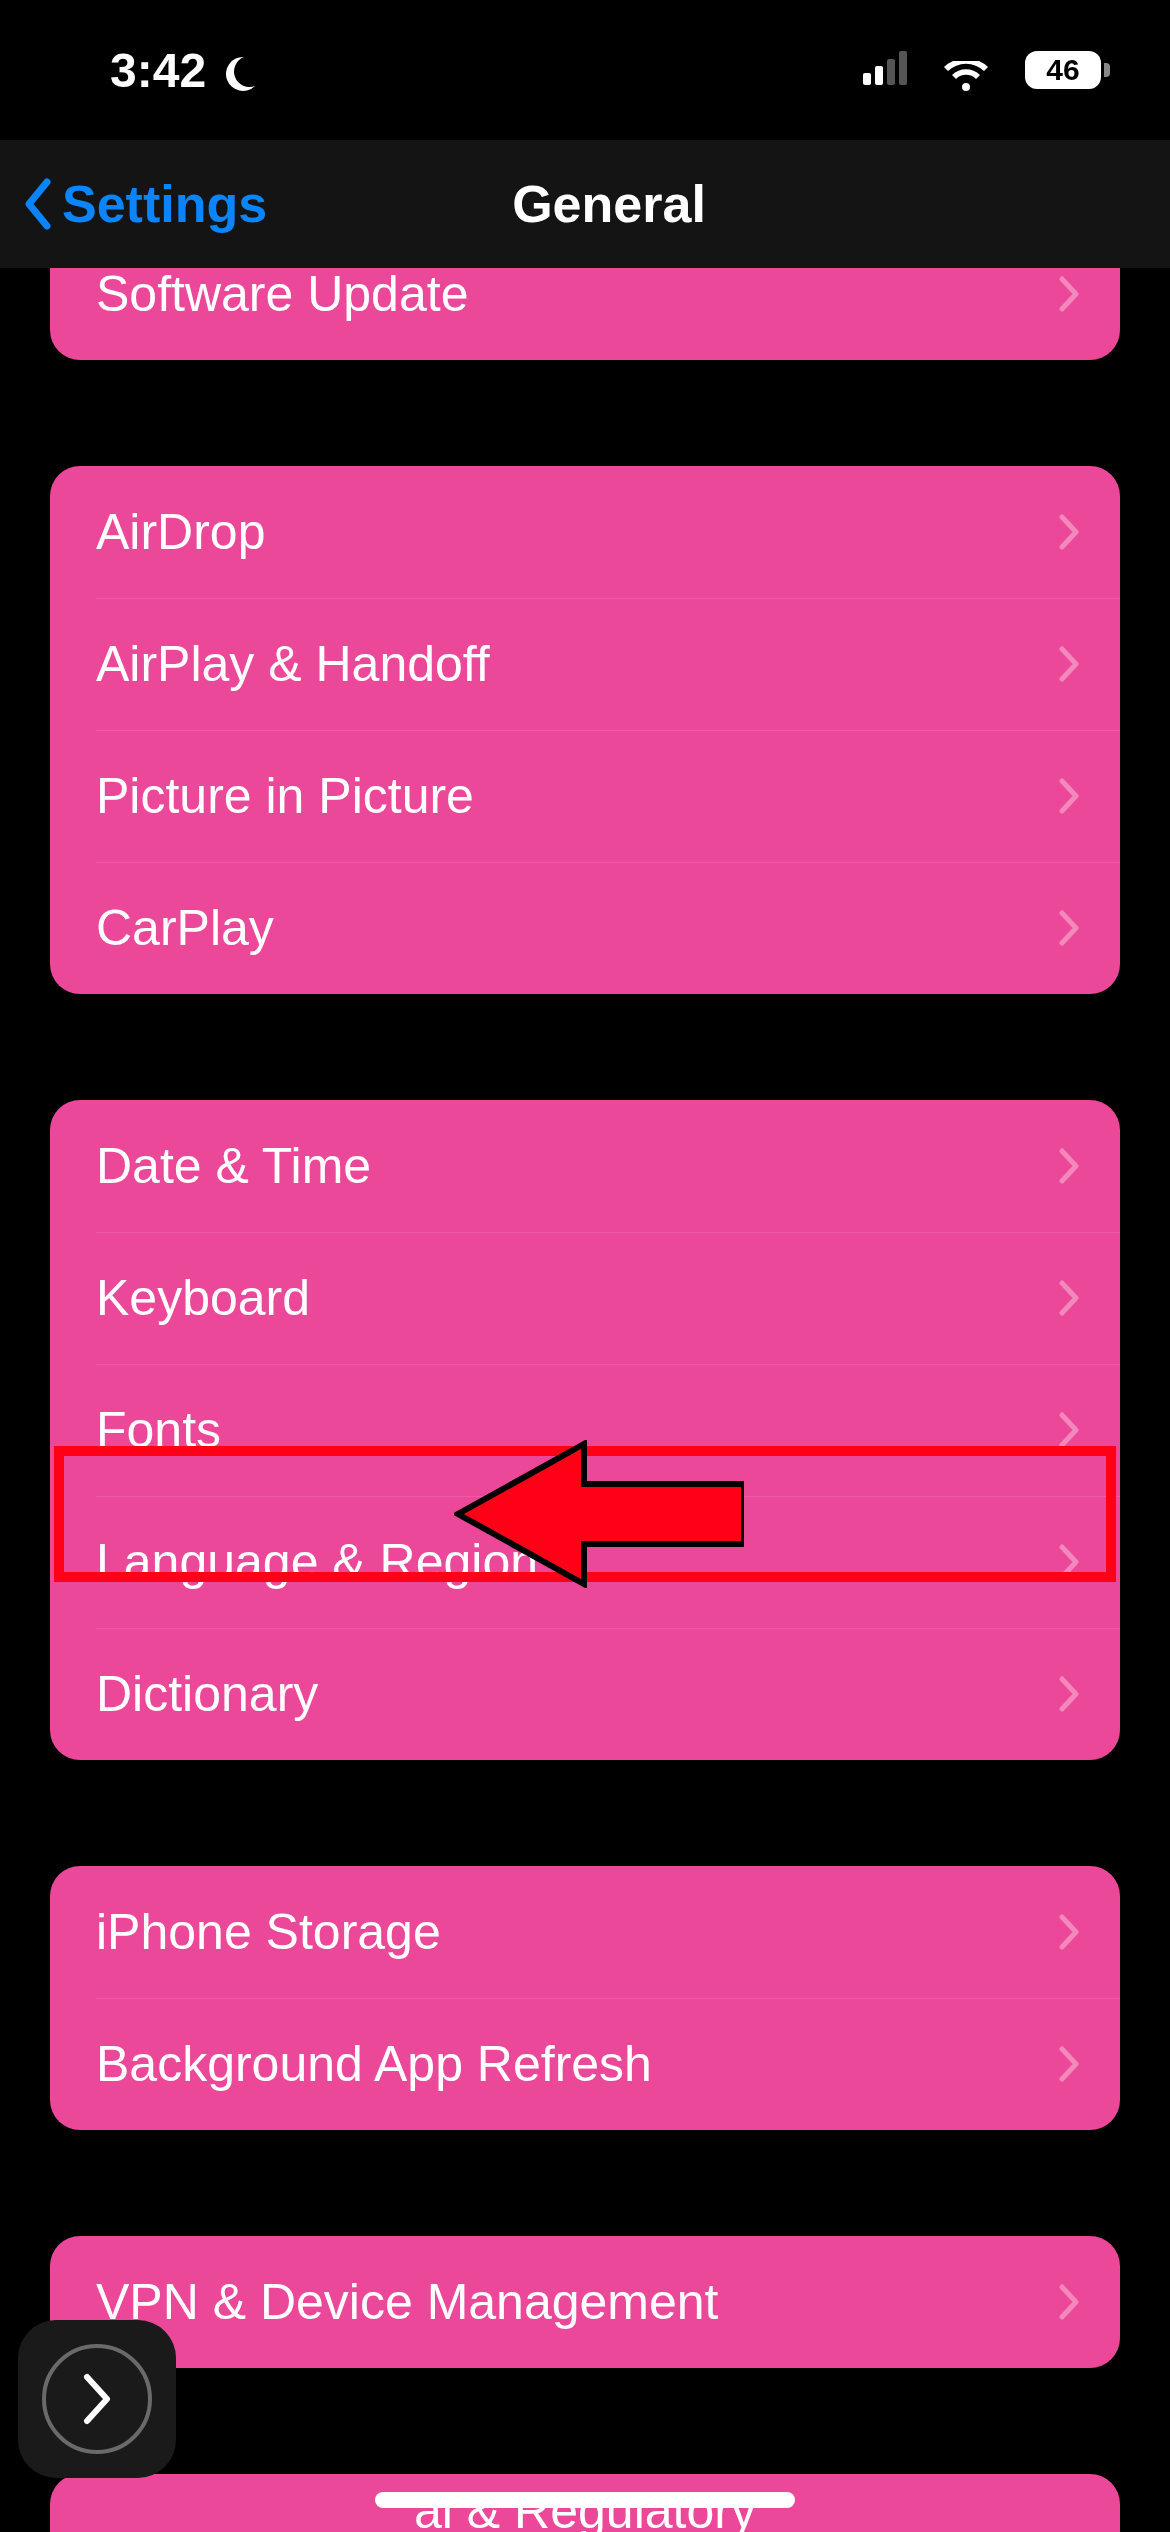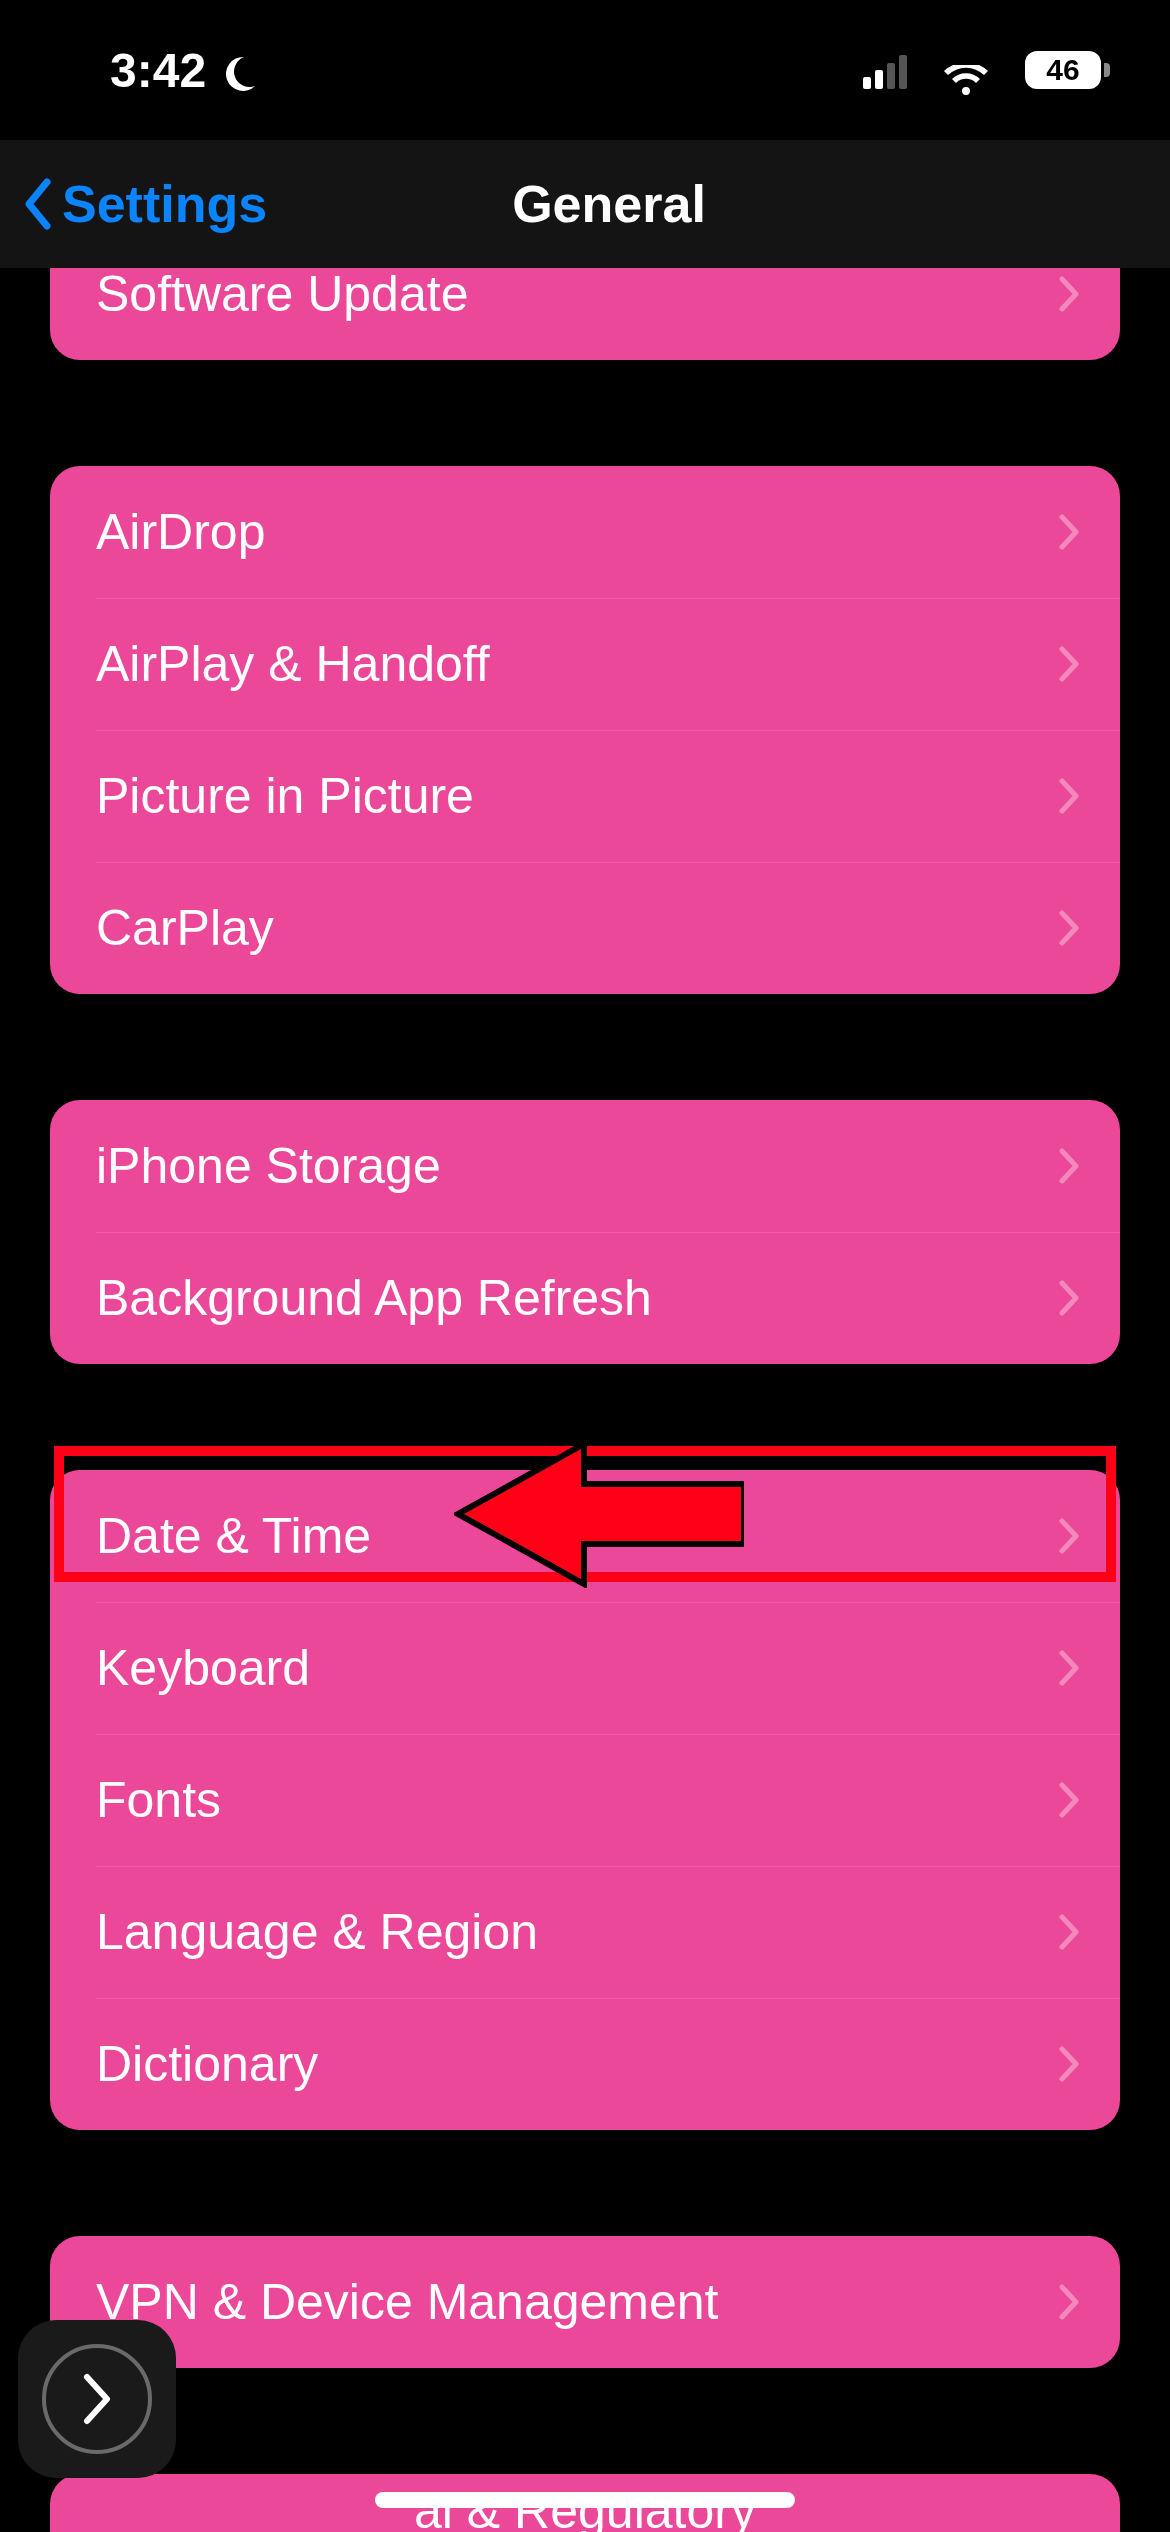--- a/index.html
+++ b/index.html
@@ -31,21 +31,21 @@
     font-size: 48px;
     font-weight: 600;
   }
   .status-left {
     display: flex;
     align-items: center;
     gap: 12px;
   }
   .status-right {
     display: flex;
-    align-items: flex-end;
+    align-items: flex-start;
     gap: 36px;
   }
   .moon-icon {
     display: inline-block;
     width: 40px;
     height: 40px;
   }
   .cell-icon {
     display: inline-flex;
     align-items: flex-end;
@@ -314,60 +314,60 @@
     <div class="row">
       <span class="row-label">CarPlay</span>
       <svg class="chevron" viewBox="0 0 22 36">
           <path d="M4 3l14 15L4 33" stroke="#fff" stroke-width="5" fill="none" stroke-linecap="round" stroke-linejoin="round"></path>
         </svg>
     </div>
   </div>
 
   <div class="group">
     <div class="row">
+      <span class="row-label">Date &amp; Time</span>
+      <svg class="chevron" viewBox="0 0 22 36">
+          <path d="M4 3l14 15L4 33" stroke="#fff" stroke-width="5" fill="none" stroke-linecap="round" stroke-linejoin="round"></path>
+        </svg>
+    </div>
+    <div class="row">
+      <span class="row-label">Keyboard</span>
+      <svg class="chevron" viewBox="0 0 22 36">
+          <path d="M4 3l14 15L4 33" stroke="#fff" stroke-width="5" fill="none" stroke-linecap="round" stroke-linejoin="round"></path>
+        </svg>
+    </div>
+    <div class="row">
+      <span class="row-label">Fonts</span>
+      <svg class="chevron" viewBox="0 0 22 36">
+          <path d="M4 3l14 15L4 33" stroke="#fff" stroke-width="5" fill="none" stroke-linecap="round" stroke-linejoin="round"></path>
+        </svg>
+    </div>
+    <div class="row">
+      <span class="row-label">Language &amp; Region</span>
+      <svg class="chevron" viewBox="0 0 22 36">
+          <path d="M4 3l14 15L4 33" stroke="#fff" stroke-width="5" fill="none" stroke-linecap="round" stroke-linejoin="round"></path>
+        </svg>
+    </div>
+    <div class="row">
+      <span class="row-label">Dictionary</span>
+      <svg class="chevron" viewBox="0 0 22 36">
+          <path d="M4 3l14 15L4 33" stroke="#fff" stroke-width="5" fill="none" stroke-linecap="round" stroke-linejoin="round"></path>
+        </svg>
+    </div>
+  </div>
+
+  <div class="group">
+    <div class="row">
       <span class="row-label">iPhone Storage</span>
       <svg class="chevron" viewBox="0 0 22 36">
           <path d="M4 3l14 15L4 33" stroke="#fff" stroke-width="5" fill="none" stroke-linecap="round" stroke-linejoin="round"></path>
         </svg>
     </div>
     <div class="row">
       <span class="row-label">Background App Refresh</span>
-      <svg class="chevron" viewBox="0 0 22 36">
-          <path d="M4 3l14 15L4 33" stroke="#fff" stroke-width="5" fill="none" stroke-linecap="round" stroke-linejoin="round"></path>
-        </svg>
-    </div>
-  </div>
-
-  <div class="group">
-    <div class="row">
-      <span class="row-label">Date &amp; Time</span>
-      <svg class="chevron" viewBox="0 0 22 36">
-          <path d="M4 3l14 15L4 33" stroke="#fff" stroke-width="5" fill="none" stroke-linecap="round" stroke-linejoin="round"></path>
-        </svg>
-    </div>
-    <div class="row">
-      <span class="row-label">Keyboard</span>
-      <svg class="chevron" viewBox="0 0 22 36">
-          <path d="M4 3l14 15L4 33" stroke="#fff" stroke-width="5" fill="none" stroke-linecap="round" stroke-linejoin="round"></path>
-        </svg>
-    </div>
-    <div class="row">
-      <span class="row-label">Fonts</span>
-      <svg class="chevron" viewBox="0 0 22 36">
-          <path d="M4 3l14 15L4 33" stroke="#fff" stroke-width="5" fill="none" stroke-linecap="round" stroke-linejoin="round"></path>
-        </svg>
-    </div>
-    <div class="row">
-      <span class="row-label">Language &amp; Region</span>
-      <svg class="chevron" viewBox="0 0 22 36">
-          <path d="M4 3l14 15L4 33" stroke="#fff" stroke-width="5" fill="none" stroke-linecap="round" stroke-linejoin="round"></path>
-        </svg>
-    </div>
-    <div class="row">
-      <span class="row-label">Dictionary</span>
       <svg class="chevron" viewBox="0 0 22 36">
           <path d="M4 3l14 15L4 33" stroke="#fff" stroke-width="5" fill="none" stroke-linecap="round" stroke-linejoin="round"></path>
         </svg>
     </div>
   </div>
 
   <div class="group">
     <div class="row">
       <span class="row-label">VPN &amp; Device Management</span>
       <svg class="chevron" viewBox="0 0 22 36">

